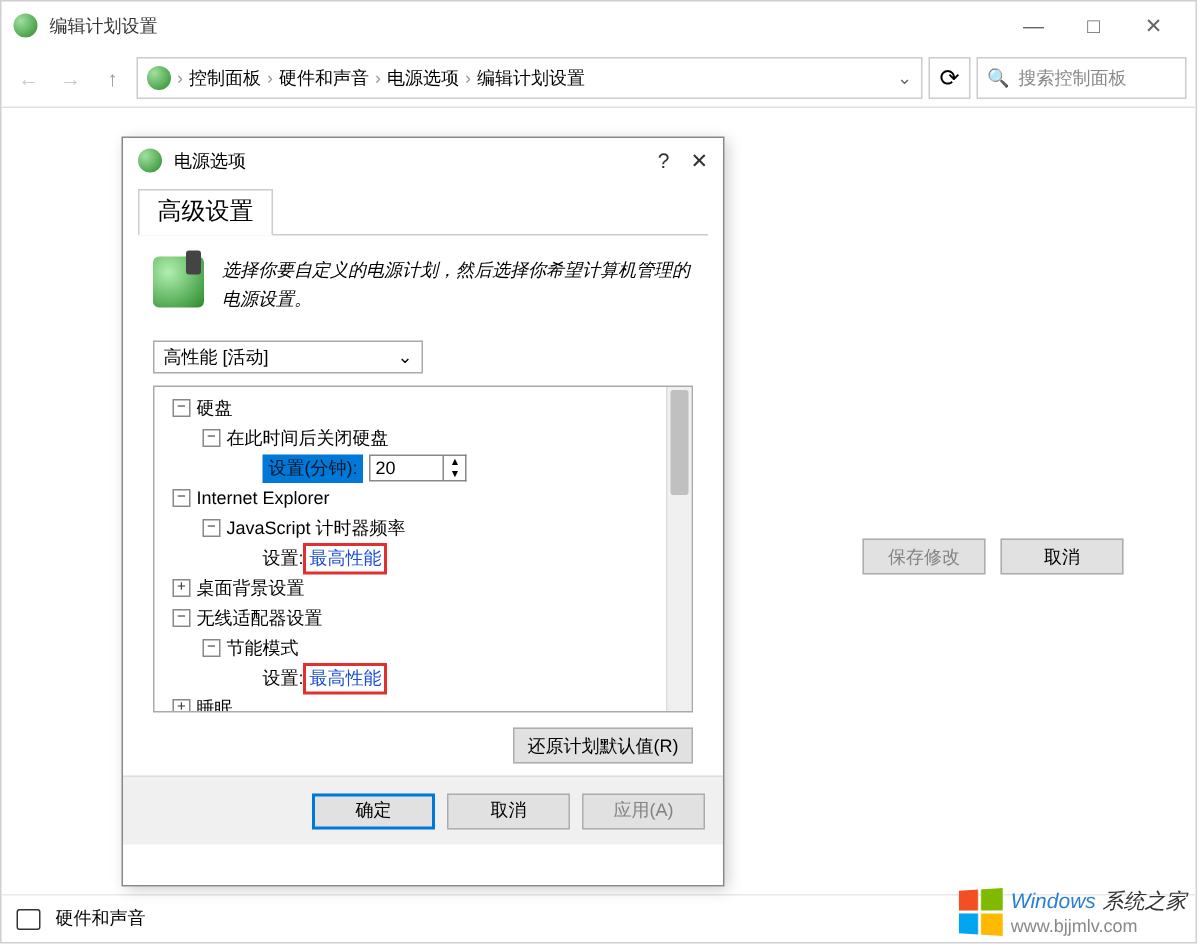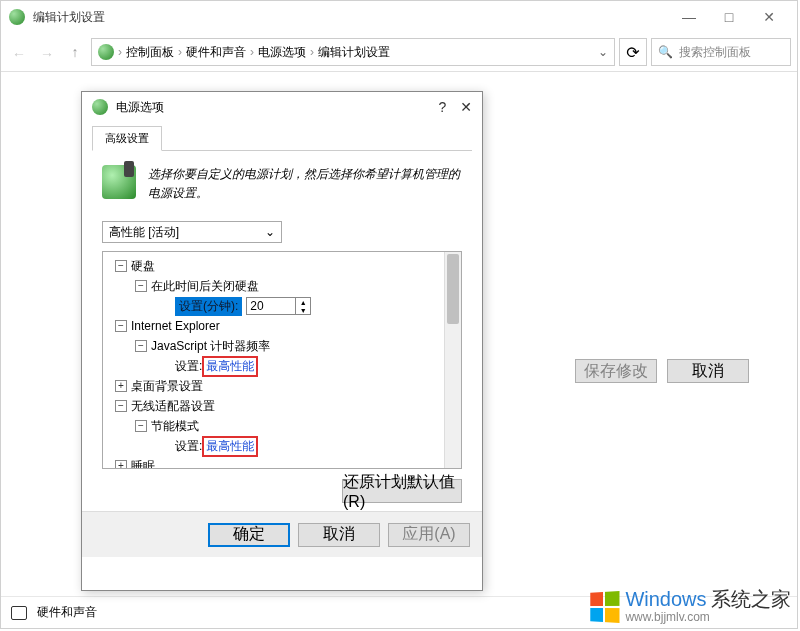--- a/index.html
+++ b/index.html
@@ -21,38 +21,38 @@
     .breadcrumb-box .bc-icon { width: 16px; height: 16px; background: radial-gradient(circle at 30% 30%, #a0e0a0, #2a8a2a); border-radius: 50%; }
     .breadcrumb-box .sep { color: #999; }
     .bc-dropdown { margin-left: auto; color: #666; }
     .refresh-btn { width: 28px; height: 28px; border: 1px solid #ccc; display: flex; align-items: center; justify-content: center; }
     .search-box { width: 140px; height: 28px; border: 1px solid #ccc; display: flex; align-items: center; padding: 0 6px; gap: 6px; color: #888; font-size: 12px; }
     
     .hr { border-top: 1px solid #e0e0e0; margin: 0; }
     
     
     .content-buttons { position: absolute; right: 48px; top: 358px; display: flex; gap: 10px; }
-    .win-button { width: 82px; height: 24px; border: 1px solid #adadad; background: #e1e1e1; font-size: 16px; display: flex; align-items: center; justify-content: center; }
+    .win-button { width: 82px; height: 24px; border: 1px solid #adadad; background: #e1e1e1; font-size: 12px; display: flex; align-items: center; justify-content: center; }
     .win-button.disabled { color: #838383; }
     
     
     .projection-bar { position: absolute; bottom: 0; left: 0; right: 0; height: 32px; display: flex; align-items: center; padding: 0 10px; gap: 10px; font-size: 12px; border-top: 1px solid #e8e8e8; }
     .proj-icon { width: 16px; height: 14px; border: 1.5px solid #333; border-radius: 2px; position: relative; }
     
     
     .dialog { position: absolute; left: 80px; top: 90px; width: 402px; height: 500px; background: #fff; border: 1px solid #888; box-shadow: 2px 2px 10px rgba(0,0,0,0.2); }
     .dialog-title { height: 30px; display: flex; align-items: center; padding: 0 10px; gap: 8px; }
     .dialog-title .d-icon { width: 16px; height: 16px; background: radial-gradient(circle at 30% 30%, #a0e0a0, #2a8a2a); border-radius: 50%; }
     .dialog-title .d-title { font-size: 12px; }
     .dialog-title .d-controls { margin-left: auto; display: flex; gap: 14px; font-size: 14px; color: #333; }
     .dialog-body { padding: 4px 10px 0 10px; }
     
     
     .tab-row { display: flex; border-bottom: 1px solid #ccc; }
-    .tab { padding: 4px 12px; font-size: 11px; border: 1px solid #ccc; border-bottom: 1px solid #fff; background: #fff; margin-bottom: -1px; }
+    .tab { padding: 4px 12px; font-size: 16px; border: 1px solid #ccc; border-bottom: 1px solid #fff; background: #fff; margin-bottom: -1px; }
     
     .intro-row { display: flex; gap: 12px; padding: 14px 10px 10px 10px; }
     .intro-icon { width: 34px; height: 34px; background: radial-gradient(circle at 30% 30%, #b0f0b0, #2a8a2a); border-radius: 4px; flex-shrink: 0; position: relative; }
     .intro-icon::after { content: ''; position: absolute; width: 10px; height: 16px; background: #444; right: 2px; top: -4px; border-radius: 2px; }
     .intro-text { font-size: 12px; line-height: 1.6; font-style: italic; }
     
     .plan-select { margin: 8px 10px; width: 180px; height: 22px; border: 1px solid #aaa; font-size: 12px; display: flex; align-items: center; padding: 0 6px; justify-content: space-between; }
     
     
     .tree-box { margin: 6px 10px 8px 10px; border: 1px solid #aaa; height: 218px; position: relative; font-size: 12px; overflow: hidden; }
@@ -73,21 +73,21 @@
     
     .restore-row { display: flex; justify-content: flex-end; padding: 2px 10px 8px 10px; }
     .dialog-footer { border-top: 1px solid #ddd; height: 46px; display: flex; align-items: center; justify-content: flex-end; gap: 8px; padding: 0 12px; background: #f0f0f0; }
     .btn-primary { background: #e1e1e1; border: 2px solid #0078d7; }
     
     
     .watermark { position: absolute; right: 6px; bottom: 4px; display: flex; align-items: center; gap: 6px; }
     .wm-logo { display: grid; grid-template-columns: 14px 14px; grid-template-rows: 14px 14px; gap: 2px; transform: perspective(60px) rotateY(-14deg); }
     .wm-logo div:nth-child(1){ background:#f25022; } .wm-logo div:nth-child(2){ background:#7fba00; }
     .wm-logo div:nth-child(3){ background:#00a4ef; } .wm-logo div:nth-child(4){ background:#ffb900; }
-    .wm-text { color: #2a7fd4; font-size: 20px; line-height: 1; }
+    .wm-text { color: #2a7fd4; font-size: 14px; line-height: 1; font-style: italic; }
     .wm-sub { color: #888; font-size: 12px; }
   </style>
 </head>
 <body>
 
 <div class="main-window">
   <div class="title-bar">
     <div class="app-icon"></div>
     <div class="title">编辑计划设置</div>
     <div class="win-controls">

